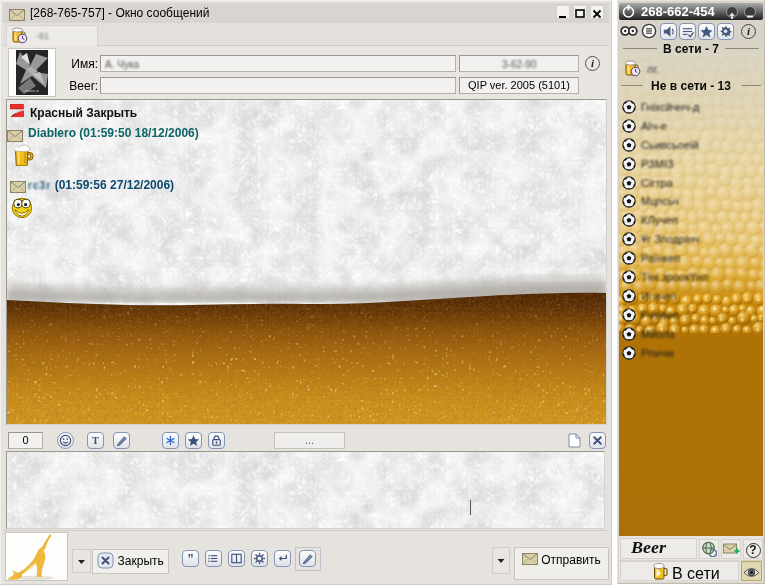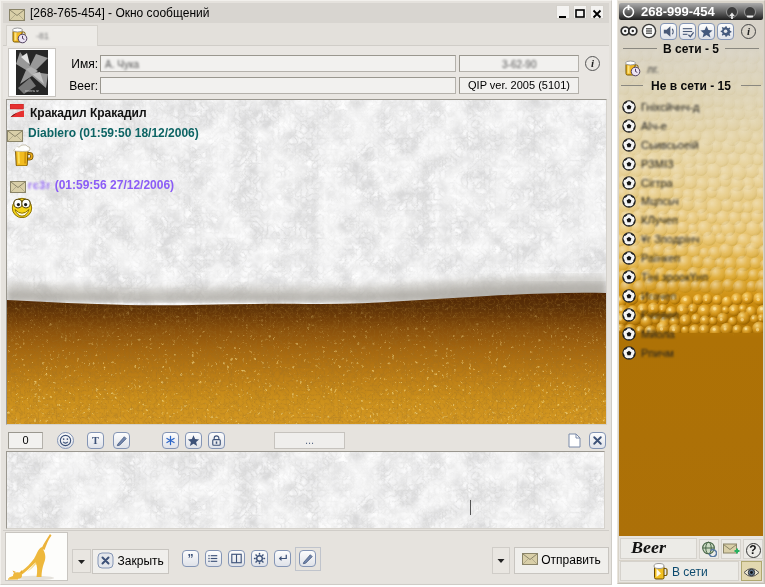--- a/index.html
+++ b/index.html
@@ -8,21 +8,21 @@
 .blur{filter:blur(1px);color:#555}
 .hl{position:absolute;height:1px;background:#8a8880}
 </style></head><body>
 <div class="abs" style="left:0;top:0;width:612px;height:585px;background:#e5e2dd;border:1px solid #cfccc6;border-top-color:#f2f0ec;border-left-color:#f2f0ec"></div>
 <div class="abs" style="left:3px;top:3px;width:606px;height:20px;background:#d8d5d0"></div>
 <div class="abs" style="left:9px;top:7px"><svg width="16" height="12" viewBox="0 0 16 12">
       <rect x="0.5" y="0.5" width="15" height="11" fill="#d9cfa8" stroke="#8a8468"></rect>
       <path d="M1,1 L8,6.5 L15,1" fill="none" stroke="#8a8468"></path>
       <path d="M1,11 L6,6 M15,11 L10,6" fill="none" stroke="#b5ad8c"></path>
     </svg></div>
-<div class="abs" style="left:30px;top:6px;font-size:12px;color:#000">[268-765-454] - Окно сообщений</div>
+<div class="abs" style="left:30px;top:6px;font-size:12px;color:#000">[268-765-757] - Окно сообщений</div>
 <div class="abs" style="left:556px;top:5px;width:14px;height:14px;background:#f4f3f1;border:1px solid #d5d2cc"><svg width="12" height="12">
       <rect x="2" y="8" width="7" height="2" fill="#000"></rect>
     </svg></div>
 <div class="abs" style="left:573px;top:5px;width:14px;height:14px;background:#f4f3f1;border:1px solid #d5d2cc"><svg width="12" height="12">
       <rect x="2" y="2" width="8" height="7" fill="none" stroke="#000" stroke-width="1.6"></rect>
     </svg></div>
 <div class="abs" style="left:590px;top:5px;width:14px;height:14px;background:#f4f3f1;border:1px solid #d5d2cc"><svg width="12" height="12">
       <path d="M2.5,2.5 L9.5,9.5 M9.5,2.5 L2.5,9.5" stroke="#000" stroke-width="1.8"></path>
     </svg></div>
 <div class="abs" style="left:3px;top:23px;width:606px;height:23px;background:#e3e0db;border-bottom:1px solid #d0cdc8"></div>
@@ -150,42 +150,42 @@
 <g mask="url(#beermask2)">
         <rect width="599" height="324" filter="url(#beerdark)" opacity="0.45"></rect>
       </g>
 </svg></div>
 <div class="abs" style="left:10px;top:104px"><svg width="15" height="14" viewBox="0 0 15 14">
       <rect x="0" y="0" width="13.5" height="5" fill="#e63030"></rect>
       <rect x="0" y="0" width="13.5" height="5" fill="none" stroke="#b01818" stroke-width="0.5"></rect>
       <path d="M0.5,13 L14,13 L14,6.5 C9,7 4,9.5 0.5,13 Z" fill="#e63030"></path>
       <path d="M0.5,13.5 L7,9 C4.5,9.8 2,11.3 0.5,13.5 Z" fill="#401010"></path>
     </svg></div>
-<div class="abs" style="left:30px;top:106px;font-size:12px;font-weight:bold;color:#111">Кракадил Кракадил</div>
+<div class="abs" style="left:30px;top:106px;font-size:12px;font-weight:bold;color:#111">Красный Закрыть</div>
 <div class="abs" style="left:7px;top:128px"><svg width="16" height="12" viewBox="0 0 16 12">
       <rect x="0.5" y="0.5" width="15" height="11" fill="#d9cfa8" stroke="#8a8468"></rect>
       <path d="M1,1 L8,6.5 L15,1" fill="none" stroke="#8a8468"></path>
       <path d="M1,11 L6,6 M15,11 L10,6" fill="none" stroke="#b5ad8c"></path>
     </svg></div>
 <div class="abs" style="left:28px;top:126px;font-size:12px;font-weight:bold;color:#0d6464">Diablero (01:59:50 18/12/2006)</div>
 <div class="abs" style="left:13px;top:144px"><svg width="21" height="22" viewBox="0 0 21 22">
       <path d="M14.5,8.5 h2.5 a3,3 0 0 1 3,3 v1.5 a3,3 0 0 1 -3,3 h-2.5 v-2 h2 a1,1 0 0 0 1,-1 v-1.5 a1,1 0 0 0 -1,-1 h-2 Z" fill="#e8a816" stroke="#6a4a00" stroke-width="0.8"></path>
       <path d="M2.5,6 h12.5 l-0.8,15 a1,1 0 0 1 -1,0.95 h-9 a1,1 0 0 1 -1,-0.95 Z" fill="#f2bc20" stroke="#6a4a00" stroke-width="0.9"></path>
       <path d="M4.5,8 l0.5,11.5 h2 L6.5,8 Z" fill="#fce060" opacity="0.9"></path>
       <path d="M11.5,8 l-0.3,11.5 h1.8 L13.3,8 Z" fill="#c88c0c" opacity="0.8"></path>
       <path d="M1.5,5.5 q2,-3.5 5,-2.5 q1,-2.5 4,-2 q3,-0.8 3.8,1.5 q3,0 2.7,2.5 q0.3,2 -2.5,2.2 q-3.5,0.8 -13,-0.2 q-1.5,-0.5 0,-1.5 Z" fill="#fdfdf8" stroke="#b0a890" stroke-width="0.7"></path>
       <circle cx="4" cy="4.8" r="1.8" fill="#fff"></circle>
       <circle cx="13" cy="4.5" r="2" fill="#fff"></circle>
     </svg></div>
 <div class="abs" style="left:10px;top:179px"><svg width="16" height="12" viewBox="0 0 16 12">
       <rect x="0.5" y="0.5" width="15" height="11" fill="#d9cfa8" stroke="#8a8468"></rect>
       <path d="M1,1 L8,6.5 L15,1" fill="none" stroke="#8a8468"></path>
       <path d="M1,11 L6,6 M15,11 L10,6" fill="none" stroke="#b5ad8c"></path>
     </svg></div>
-<div class="abs" style="left:28px;top:178px;font-size:12px;font-weight:bold;color:#8b5cf6"><span style="filter:blur(0.8px);letter-spacing:1px;font-size:10px">гс3г</span> (01:59:56 27/12/2006)</div>
+<div class="abs" style="left:28px;top:178px;font-size:12px;font-weight:bold;color:#0c4a6e"><span style="filter:blur(0.8px);letter-spacing:1px;font-size:10px">гс3г</span> (01:59:56 27/12/2006)</div>
 <div class="abs" style="left:11px;top:196px"><svg width="22" height="22" viewBox="0 0 22 22">
       <circle cx="11" cy="12" r="9.7" fill="#f6d418" stroke="#8a7000"></circle>
       <ellipse cx="7" cy="7.6" rx="4.2" ry="4.4" fill="#fff" stroke="#5a4a10" stroke-width="1.1"></ellipse>
       <ellipse cx="15" cy="7.6" rx="4.2" ry="4.4" fill="#fff" stroke="#5a4a10" stroke-width="1.1"></ellipse>
       <circle cx="7.4" cy="8.6" r="1.6" fill="#1a1a1a"></circle>
       <circle cx="14.6" cy="8.6" r="1.6" fill="#1a1a1a"></circle>
       <path d="M4,13.5 q7,7.5 14,0 q-2.3,6.6 -7,6.6 q-4.7,0 -7,-6.6 Z" fill="#fff" stroke="#8a7000"></path>
       <path d="M4.6,14.6 q6.4,5.4 12.8,0 l-0.6,1.8 q-5.8,4.4 -11.6,0 Z" fill="#f6d418" opacity="0.25"></path>
     </svg></div>
 <div class="abs" style="left:3px;top:425px;width:606px;height:26px;background:#e6e3de"></div>
@@ -316,32 +316,32 @@
 <div class="btn16" style="left:274px;top:550px;text-align:center"><svg width="15" height="15" viewBox="0 0 16 16">
       <path d="M12,4 v4 h-7 M7,6 L5,8 L7,10" fill="none" stroke="#3c5178" stroke-width="1.3"></path>
     </svg></div>
 <div class="abs" style="left:295px;top:547px;width:26px;height:24px;border:1px solid #c0c4cc"></div>
 <div class="btn16" style="left:299px;top:550px;text-align:center"><svg width="15" height="15" viewBox="0 0 16 16">
       <path d="M4,12 L11,4 L13,6 L6,13 L3.5,13.5 Z" fill="#7588ad" stroke="#3c5178" stroke-width="0.8"></path>
     </svg></div>
 <div class="abs" style="left:492px;top:547px;width:18px;height:27px;background:#e9e6e1;border:1px solid #d0cdc8"><svg width="16" height="25">
       <path d="M4.5,11 h7 l-3.5,4 Z" fill="#222"></path>
     </svg></div>
-<div class="abs" style="left:514px;top:547px;width:95px;height:27px;background:#f0efec;border:1px solid #c8c5c0;font-size:12px;color:#000;text-align:center;line-height:25px"><span style="vertical-align:-1px;display:inline-block;margin-right:3px"><svg width="16" height="12" viewBox="0 0 16 12">
+<div class="abs" style="left:514px;top:547px;width:95px;height:33px;background:#f0efec;border:1px solid #c8c5c0;font-size:12px;color:#000;text-align:center;line-height:25px"><span style="vertical-align:-1px;display:inline-block;margin-right:3px"><svg width="16" height="12" viewBox="0 0 16 12">
         <rect x="0.5" y="0.5" width="15" height="11" fill="#d9cfa8" stroke="#8a8468"></rect>
         <path d="M1,1 L8,6.5 L15,1" fill="none" stroke="#8a8468"></path>
         <path d="M1,11 L6,6 M15,11 L10,6" fill="none" stroke="#b5ad8c"></path>
       </svg></span>Отправить</div>
 <div class="abs" style="left:617px;top:0;width:148px;height:584px;background:#d8d3c9;border:1px solid #c2bdb2;border-top-color:#e8e4dc;border-left-color:#e8e4dc"></div>
 <div class="abs" style="left:619px;top:3px;width:144px;height:17px;background:linear-gradient(#ababab,#6e6e6e 45%,#1e1e1e);border-radius:2px"></div>
 <div class="abs" style="left:621px;top:4px"><svg width="15" height="15" viewBox="0 0 16 16">
       <circle cx="8" cy="8.5" r="5.3" fill="none" stroke="#fff" stroke-width="1.7"></circle>
       <line x1="8" y1="1" x2="8" y2="6.5" stroke="#fff" stroke-width="2"></line>
     </svg></div>
-<div class="abs" style="left:641px;top:4px;font-size:13px;font-weight:bold;color:#fff">268-999-454</div>
+<div class="abs" style="left:641px;top:4px;font-size:13px;font-weight:bold;color:#fff">268-662-454</div>
 <div class="abs" style="left:726px;top:6px;width:12px;height:12px;border-radius:50%;background:#3c3c3c;border:1px solid #999"><svg width="10" height="10">
       <path d="M5,1.5 L7.8,5 L5.9,5 L5.9,8 L4.1,8 L4.1,5 L2.2,5 Z" fill="#e8e8e8"></path>
     </svg></div>
 <div class="abs" style="left:744px;top:6px;width:12px;height:12px;border-radius:50%;background:#3c3c3c;border:1px solid #999"><svg width="10" height="10">
       <rect x="2" y="4.5" width="6" height="1.8" fill="#eee"></rect>
     </svg></div>
 <div class="abs" style="left:620px;top:24px"><svg width="18" height="15" viewBox="0 0 18 15">
       <circle cx="5.2" cy="7" r="4" fill="#f8f8f8" stroke="#2a2a2a" stroke-width="1.7"></circle>
       <circle cx="12.8" cy="7" r="4" fill="#f8f8f8" stroke="#2a2a2a" stroke-width="1.7"></circle>
       <circle cx="5.2" cy="7" r="1.2" fill="#2a2a2a"></circle>
@@ -808,34 +808,34 @@
         <circle cx="118.3" cy="289.8" r="5.0" fill="url(#bubg)" opacity="0.9"></circle>
         <circle cx="116.8" cy="288.8" r="1.3" fill="#ffedb8" opacity="0.55"></circle>
         <circle cx="128.4" cy="290.7" r="5.3" fill="url(#bubg)" opacity="0.9"></circle>
         <circle cx="126.9" cy="288.7" r="1.3" fill="#ffedb8" opacity="0.55"></circle>
         <circle cx="140.1" cy="288.3" r="6.8" fill="url(#bubg)" opacity="0.9"></circle>
         <circle cx="138.6" cy="289.7" r="1.7" fill="#ffedb8" opacity="0.55"></circle>
       </g>
       <rect x="0" y="293" width="146" height="204" fill="url(#pbg)"></rect>
       <rect width="146" height="298" filter="url(#pnoise)" opacity="0.5"></rect>
     </svg></div>
-<div class="abs" style="left:619px;top:42px;width:144px;text-align:center;font-size:12px;font-weight:bold;color:#0a0a0a">В сети - 5</div>
+<div class="abs" style="left:619px;top:42px;width:144px;text-align:center;font-size:12px;font-weight:bold;color:#0a0a0a">В сети - 7</div>
 <div class="hl" style="left:623px;top:48px;width:34px"></div>
 <div class="hl" style="left:725px;top:48px;width:34px"></div>
 <div class="abs" style="left:624px;top:60px"><svg width="17" height="17" viewBox="0 0 17 17">
       <path d="M10.5,5 h2 a1.5,1.5 0 0 1 1.5,1.5 v3 a1.5,1.5 0 0 1 -1.5,1.5 h-2" fill="none" stroke="#7a5a00"></path>
       <rect x="2" y="3.5" width="9" height="11.5" rx="1.5" fill="#f2b820" stroke="#7a5a00"></rect>
       <rect x="3.5" y="5.5" width="2" height="8" fill="#fce890" opacity="0.9"></rect>
       <ellipse cx="6.5" cy="3" rx="5" ry="2" fill="#fff" stroke="#999"></ellipse>
       <circle cx="11.5" cy="11.5" r="4.3" fill="#ece4f4" stroke="#504060"></circle>
       <line x1="11.5" y1="11.5" x2="11.5" y2="8.8" stroke="#504060"></line>
       <line x1="11.5" y1="11.5" x2="13.3" y2="12.4" stroke="#504060"></line>
     </svg></div>
 <div class="abs" style="left:647px;top:63px;font-size:11px;color:#444;filter:blur(1.2px)">лг.</div>
-<div class="abs" style="left:619px;top:79px;width:144px;text-align:center;font-size:12px;font-weight:bold;color:#0a0a0a">Не в сети - 15</div>
+<div class="abs" style="left:619px;top:79px;width:144px;text-align:center;font-size:12px;font-weight:bold;color:#0a0a0a">Не в сети - 13</div>
 <div class="hl" style="left:621px;top:85px;width:22px"></div>
 <div class="hl" style="left:741px;top:85px;width:20px"></div>
 <div class="abs" style="left:622px;top:100px"><svg width="14" height="14" viewBox="0 0 14 14">
       <defs>
         <clipPath id="bc">
           <circle cx="7" cy="7" r="6.1"></circle>
         </clipPath>
       </defs>
       <circle cx="7" cy="7" r="6.2" fill="#f5f5f5" stroke="#1a1a1a" stroke-width="1.1"></circle>
       <g clip-path="url(#bc)">
@@ -1085,17 +1085,17 @@
     </svg></div>
 <div class="abs" style="left:743px;top:539px;width:20px;height:20px;background:#ecebe7;border:1px solid #d5d2cc;text-align:center"><span style="display:inline-block;margin-top:1px;width:15px;height:15px;border:1.5px solid #333;border-radius:50%;font-size:12px;line-height:13px;font-weight:bold;color:#111">?</span></div>
 <div class="abs" style="left:619px;top:561px;width:144px;height:21px;background:#e8e5e0"></div>
 <div class="abs" style="left:620px;top:561px;width:119px;height:20px;background:#ecebe7;border:1px solid #d5d2cc"></div>
 <div class="abs" style="left:653px;top:562px"><svg width="15" height="18" viewBox="0 0 15 18">
       <path d="M10.5,6.5 h2 a1.5,1.5 0 0 1 1.5,1.5 v4 a1.5,1.5 0 0 1 -1.5,1.5 h-2" fill="none" stroke="#7a5a00" stroke-width="1.2"></path>
       <rect x="1.5" y="4" width="9.5" height="13" rx="1.5" fill="#f2c020" stroke="#6a4a00"></rect>
       <path d="M3.5,6.5 l4.5,5 l-4.5,3.5 Z" fill="#fff" opacity="0.9"></path>
       <ellipse cx="6" cy="4" rx="5" ry="2.5" fill="#fff" stroke="#999"></ellipse>
     </svg></div>
-<div class="abs" style="left:672px;top:565px;font-size:12px;color:#0c4a6e">В сети</div>
+<div class="abs" style="left:672px;top:565px;font-size:16px;color:#000000">В сети</div>
 <div class="abs" style="left:741px;top:561px;width:21px;height:20px;background:#e2d8b0;border:1px solid #b0a870;text-align:center;padding-top:3px"><svg width="17" height="13" viewBox="0 0 17 13">
       <path d="M1,6.5 Q8.5,-1.5 16,6.5 Q8.5,14.5 1,6.5 Z" fill="#ece8d4" stroke="#555"></path>
       <circle cx="8.5" cy="6.5" r="3.2" fill="#607890" stroke="#333"></circle>
       <circle cx="8.5" cy="6.5" r="1.4" fill="#111"></circle>
     </svg></div>
 </body></html>

